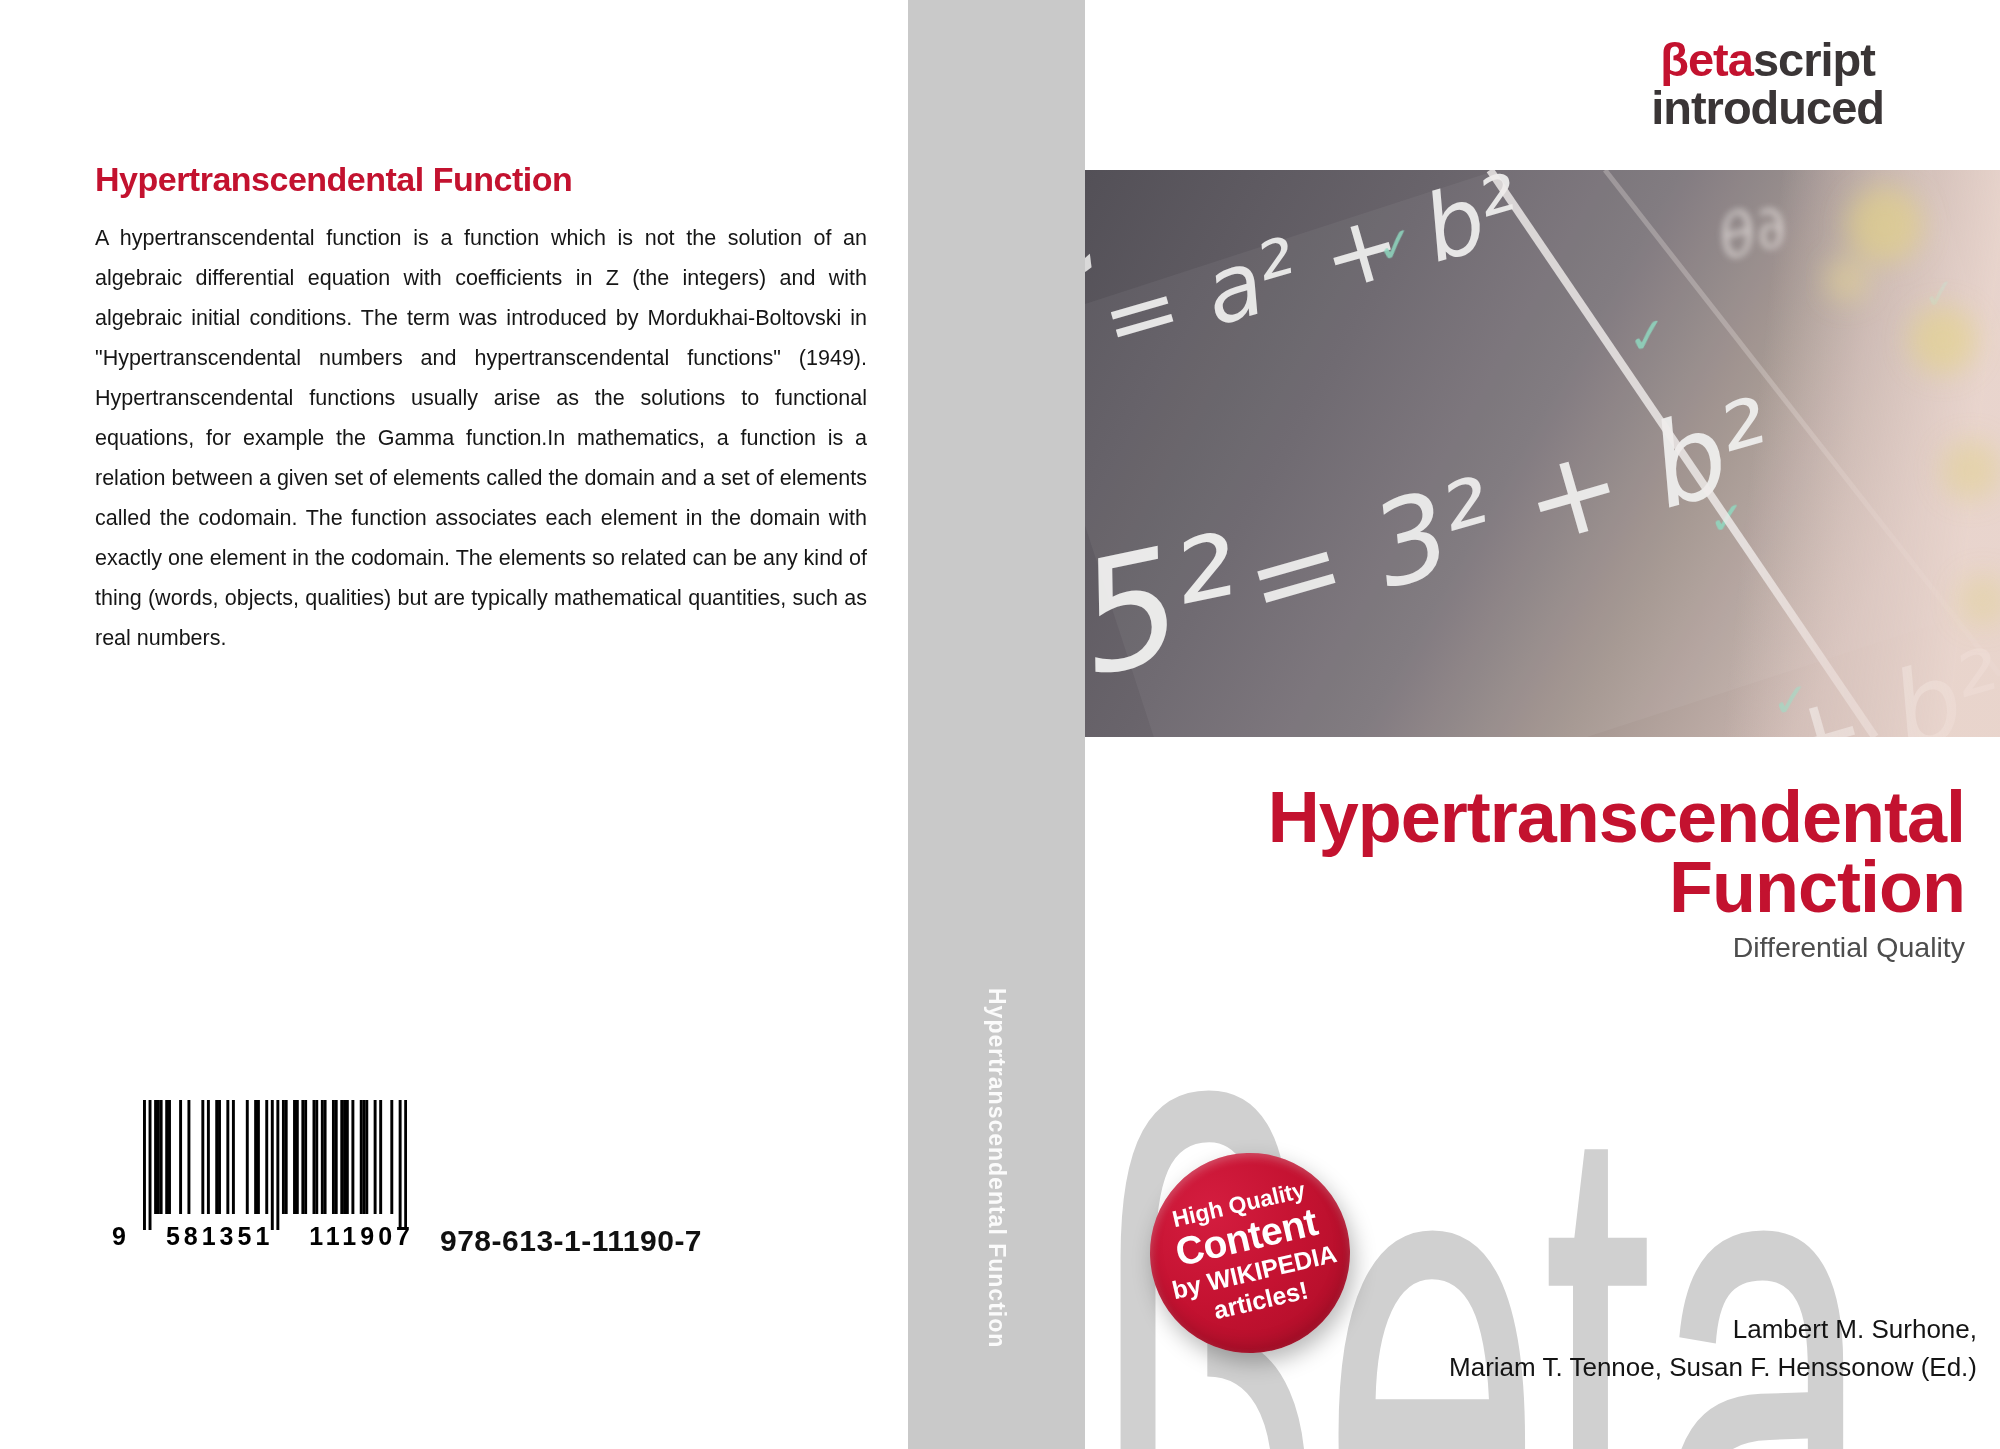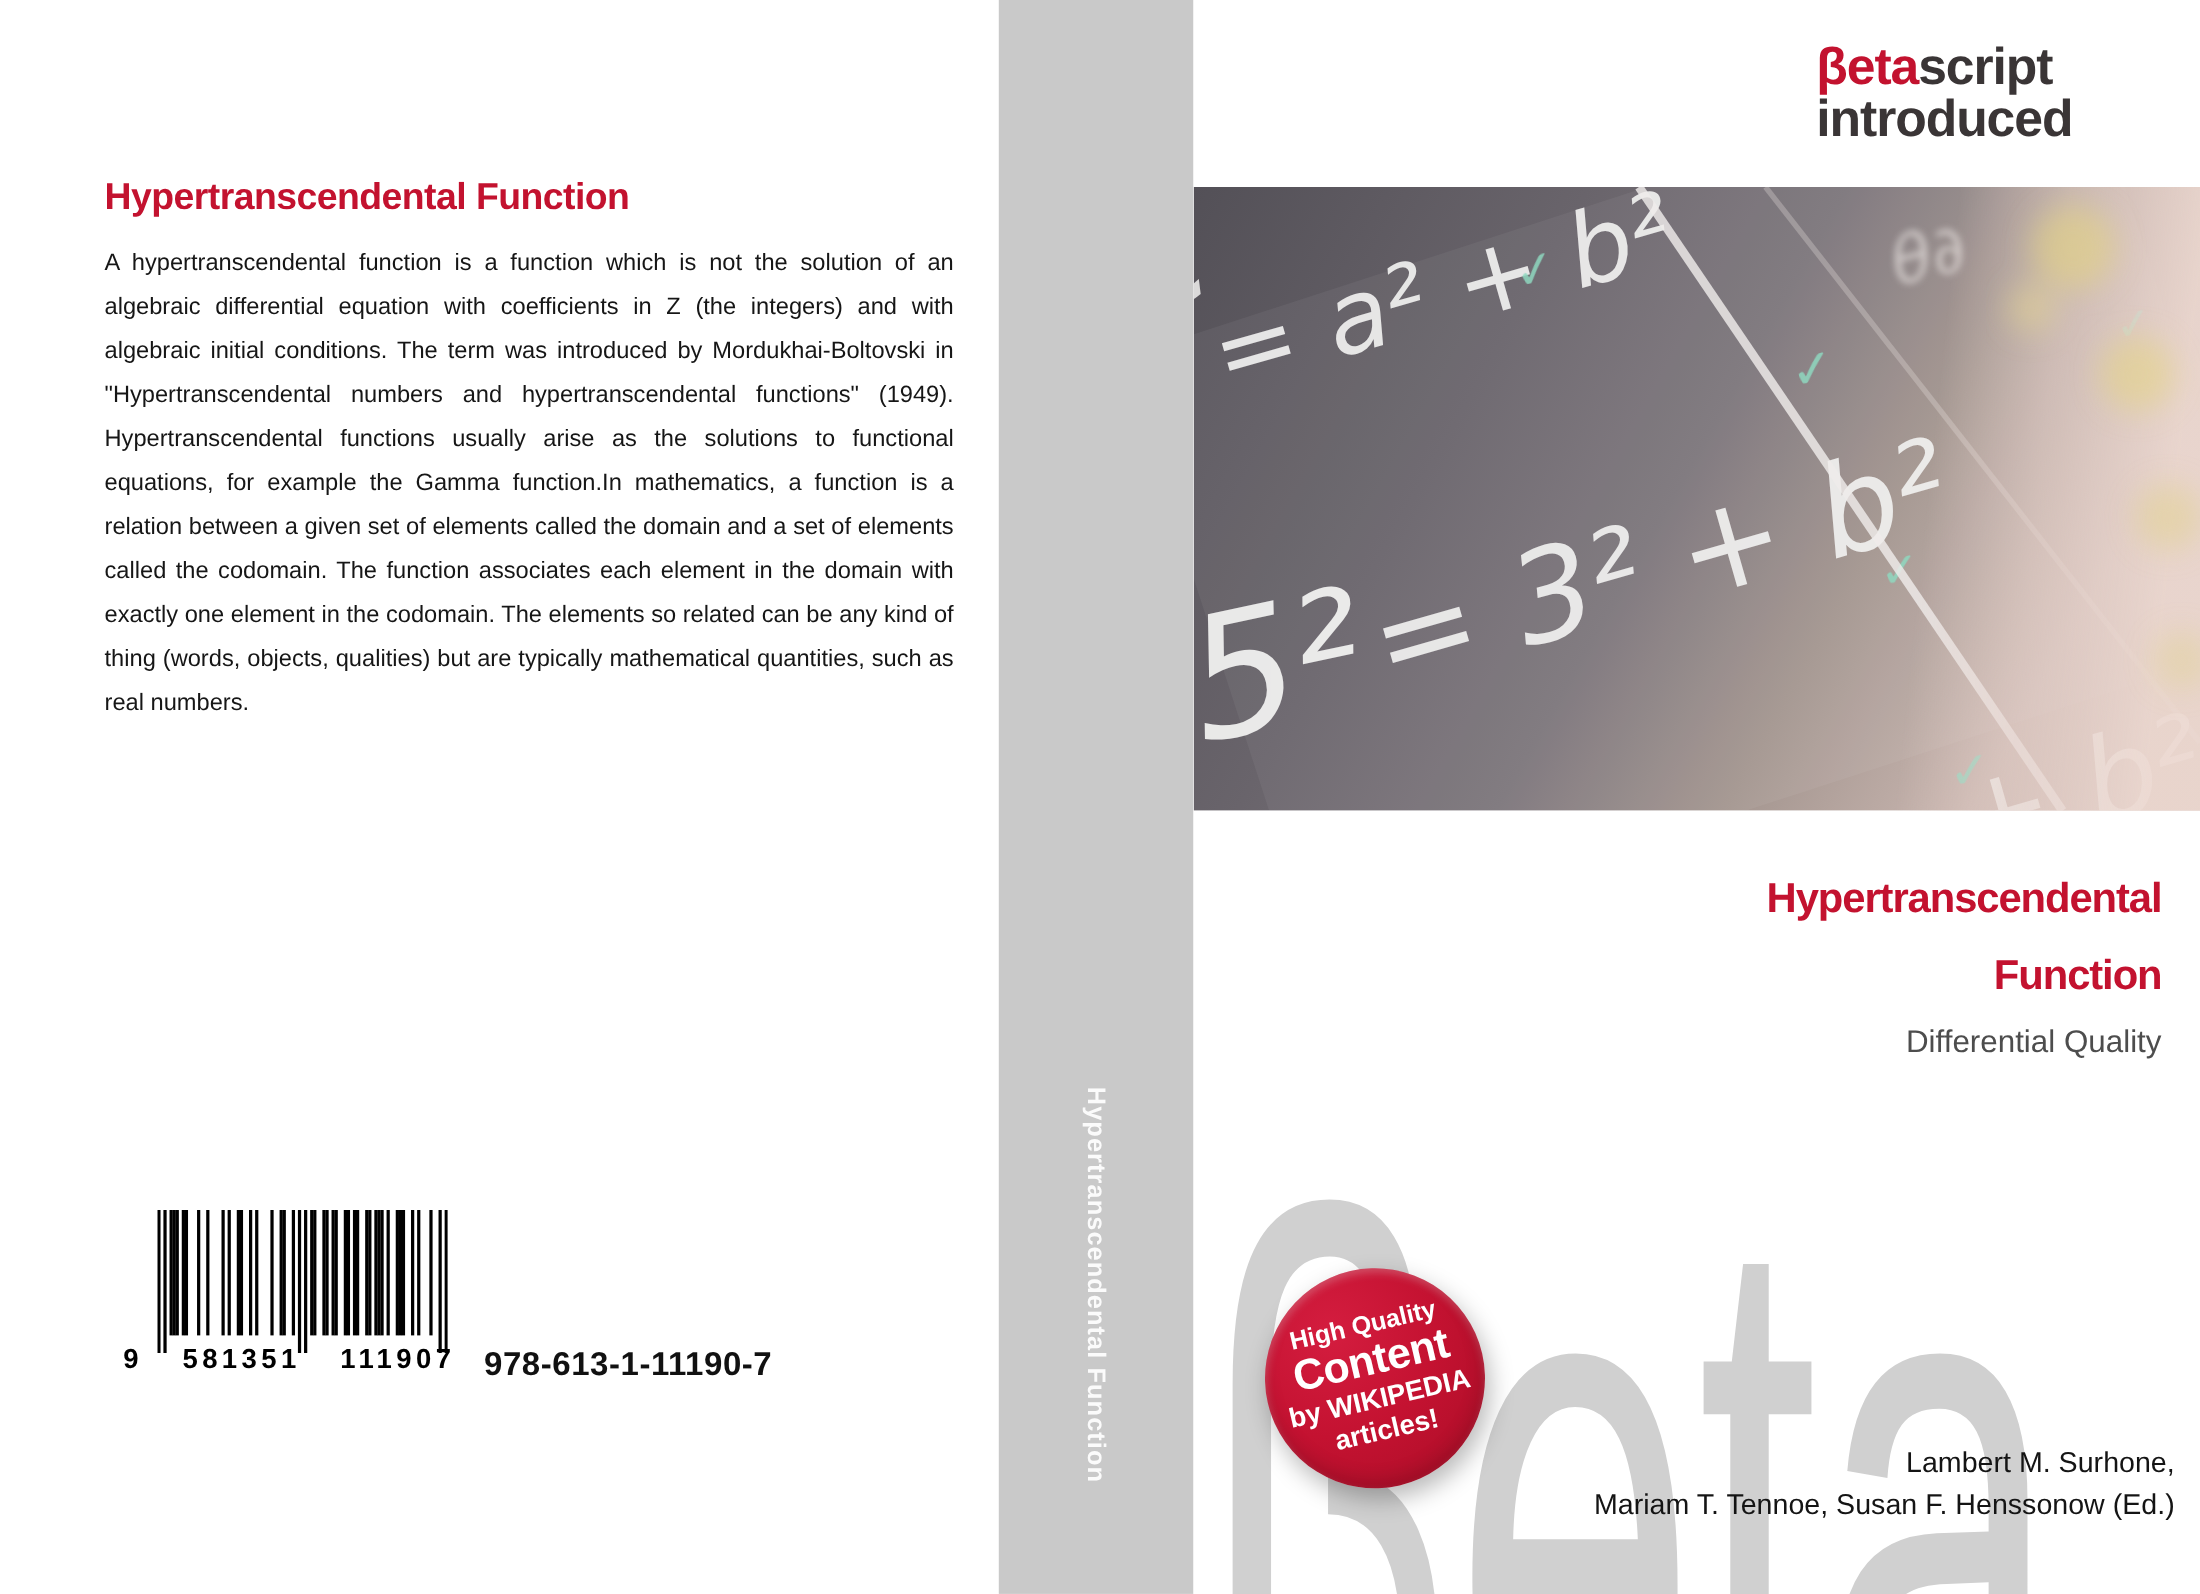--- a/index.html
+++ b/index.html
@@ -35,30 +35,30 @@
   .spine { position:absolute; left:908px; top:0; width:177px; height:1449px; background:#c9c9c9; }
   .spine-title {
     position:absolute; left:50%; transform:translateX(-50%); top:988px;
     writing-mode:vertical-rl;
     font-size:23px; font-weight:bold; letter-spacing:1px; color:rgba(255,255,255,0.93);
     white-space:nowrap;
   }
   
   .front-cover { position:absolute; left:1085px; top:0; width:915px; height:1449px; background:#ffffff; }
   .logo {
-    position:absolute; right:116px; top:36px; text-align:left;
+    position:absolute; right:116px; top:36px; text-align:center;
     font-size:47px; line-height:48px; font-weight:bold; color:#3a3536; letter-spacing:-1px;
   }
   .logo .beta { color:#c3122f; }
   .photo {
     position:absolute; left:0; top:170px; width:915px; height:567px; overflow:hidden;
   }
   .front-title {
     position:absolute; right:35px; top:782px; text-align:right;
-    font-size:38px; line-height:70px; font-weight:bold; letter-spacing:-1px; color:#c3122f;
+    font-size:72px; line-height:70px; font-weight:bold; letter-spacing:-1px; color:#c3122f;
     white-space:nowrap;
   }
   .front-subtitle {
     position:absolute; right:35px; top:930px; text-align:right;
     font-size:28.5px; line-height:35.5px; color:#4d4d4d; white-space:nowrap;
   }
   .watermark {
     position:absolute; left:8px; top:999px;
     font-size:750px; line-height:1; color:#d0d0d0; font-weight:normal;
     transform:scaleX(0.53); transform-origin:0 0; white-space:nowrap;

